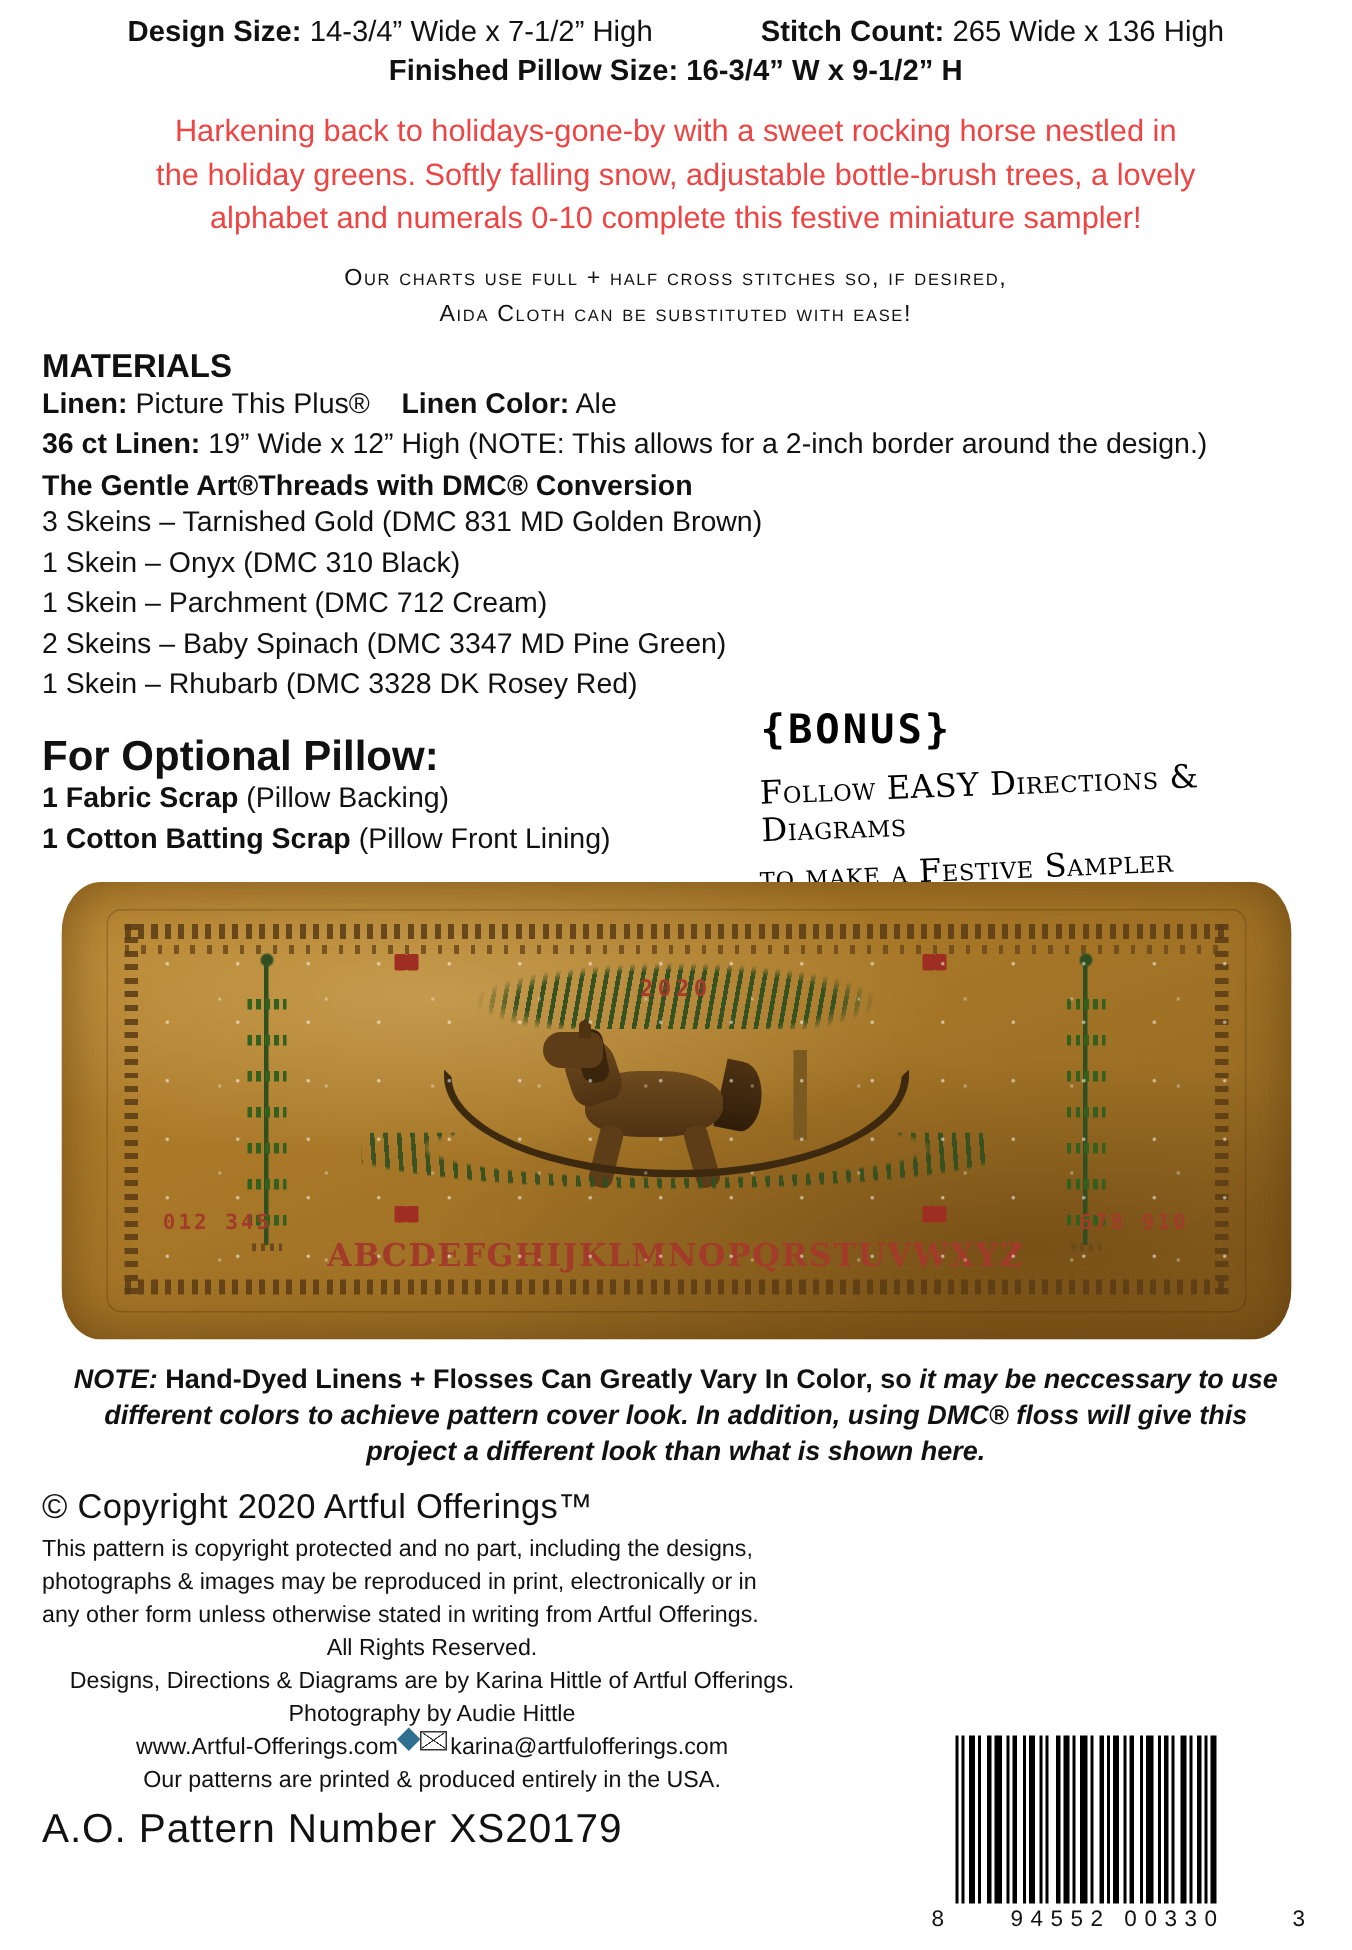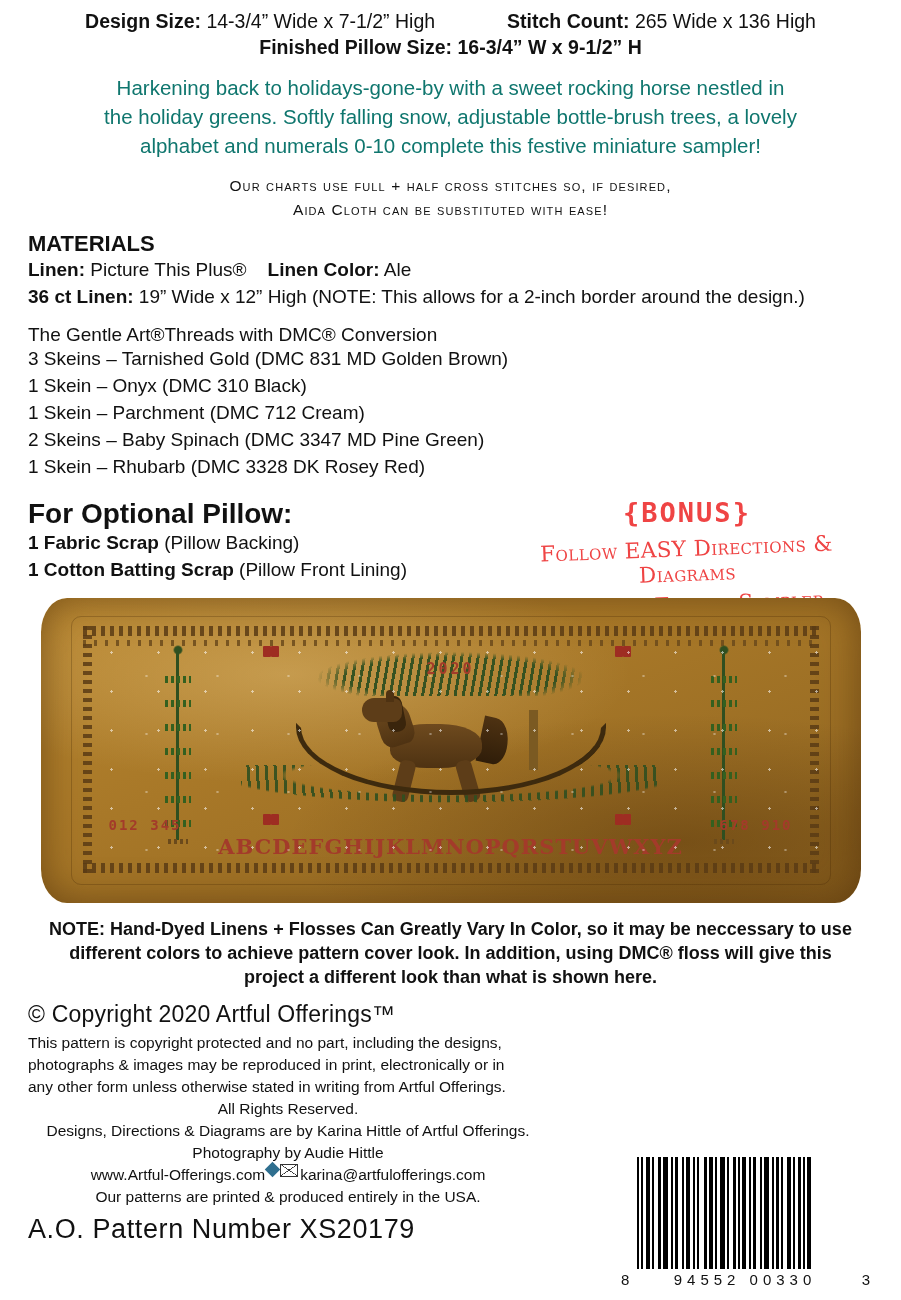--- a/index.html
+++ b/index.html
@@ -43,21 +43,21 @@
     margin-top: 10px;
   }
   .spec-row2 {
     text-align: center;
     font-size: 19.5px;
     margin-top: 3px;
   }
   .b { font-weight: bold; }
   
   .intro {
-    color: #0f766e;
+    color: #ef4444;
     text-align: center;
     font-size: 20.5px;
     line-height: 1.42;
     margin-top: 14px;
     padding: 0 24px;
   }
   .intro .just {
     text-align: justify;
     text-align-last: center;
   }
@@ -77,36 +77,36 @@
     font-weight: bold;
     margin-top: 10px;
   }
   .mat-line {
     font-size: 19px;
     line-height: 1.42;
   }
   .mat-line .lbl { font-weight: bold; }
   .threads-head {
     font-size: 19px;
-    font-weight: normal;
-    margin-top: 13px;
+    font-weight: bold;
+    margin-top: 3px;
   }
   .optional-head {
     font-size: 28px;
     font-weight: bold;
     margin-top: 17px;
   }
   
   .bonus {
     position: absolute;
     right: 34px;
-    top: 487px;
+    top: 461px;
     width: 360px;
-    text-align: center;
-    color: #ef4444;
+    text-align: left;
+    color: #000000;
   }
   .bonus-title {
     font-family: "DejaVu Sans Mono", monospace;
     font-size: 27px;
     font-weight: bold;
     letter-spacing: 2px;
   }
   .bonus-l1 {
     font-family: "DejaVu Serif", serif;
     font-size: 21.5px;
@@ -351,21 +351,21 @@
   }
   
   .note {
     margin-top: 14px;
     text-align: center;
     font-size: 18px;
     line-height: 1.35;
     font-weight: bold;
     padding: 0 6px;
   }
-  .note .ital { }
+  .note .ital { font-style: italic; }
   
   .copyright {
     font-size: 23px;
     margin-top: 12px;
     letter-spacing: .2px;
   }
   .legal {
     width: 520px;
     text-align: center;
     font-size: 15.5px;

